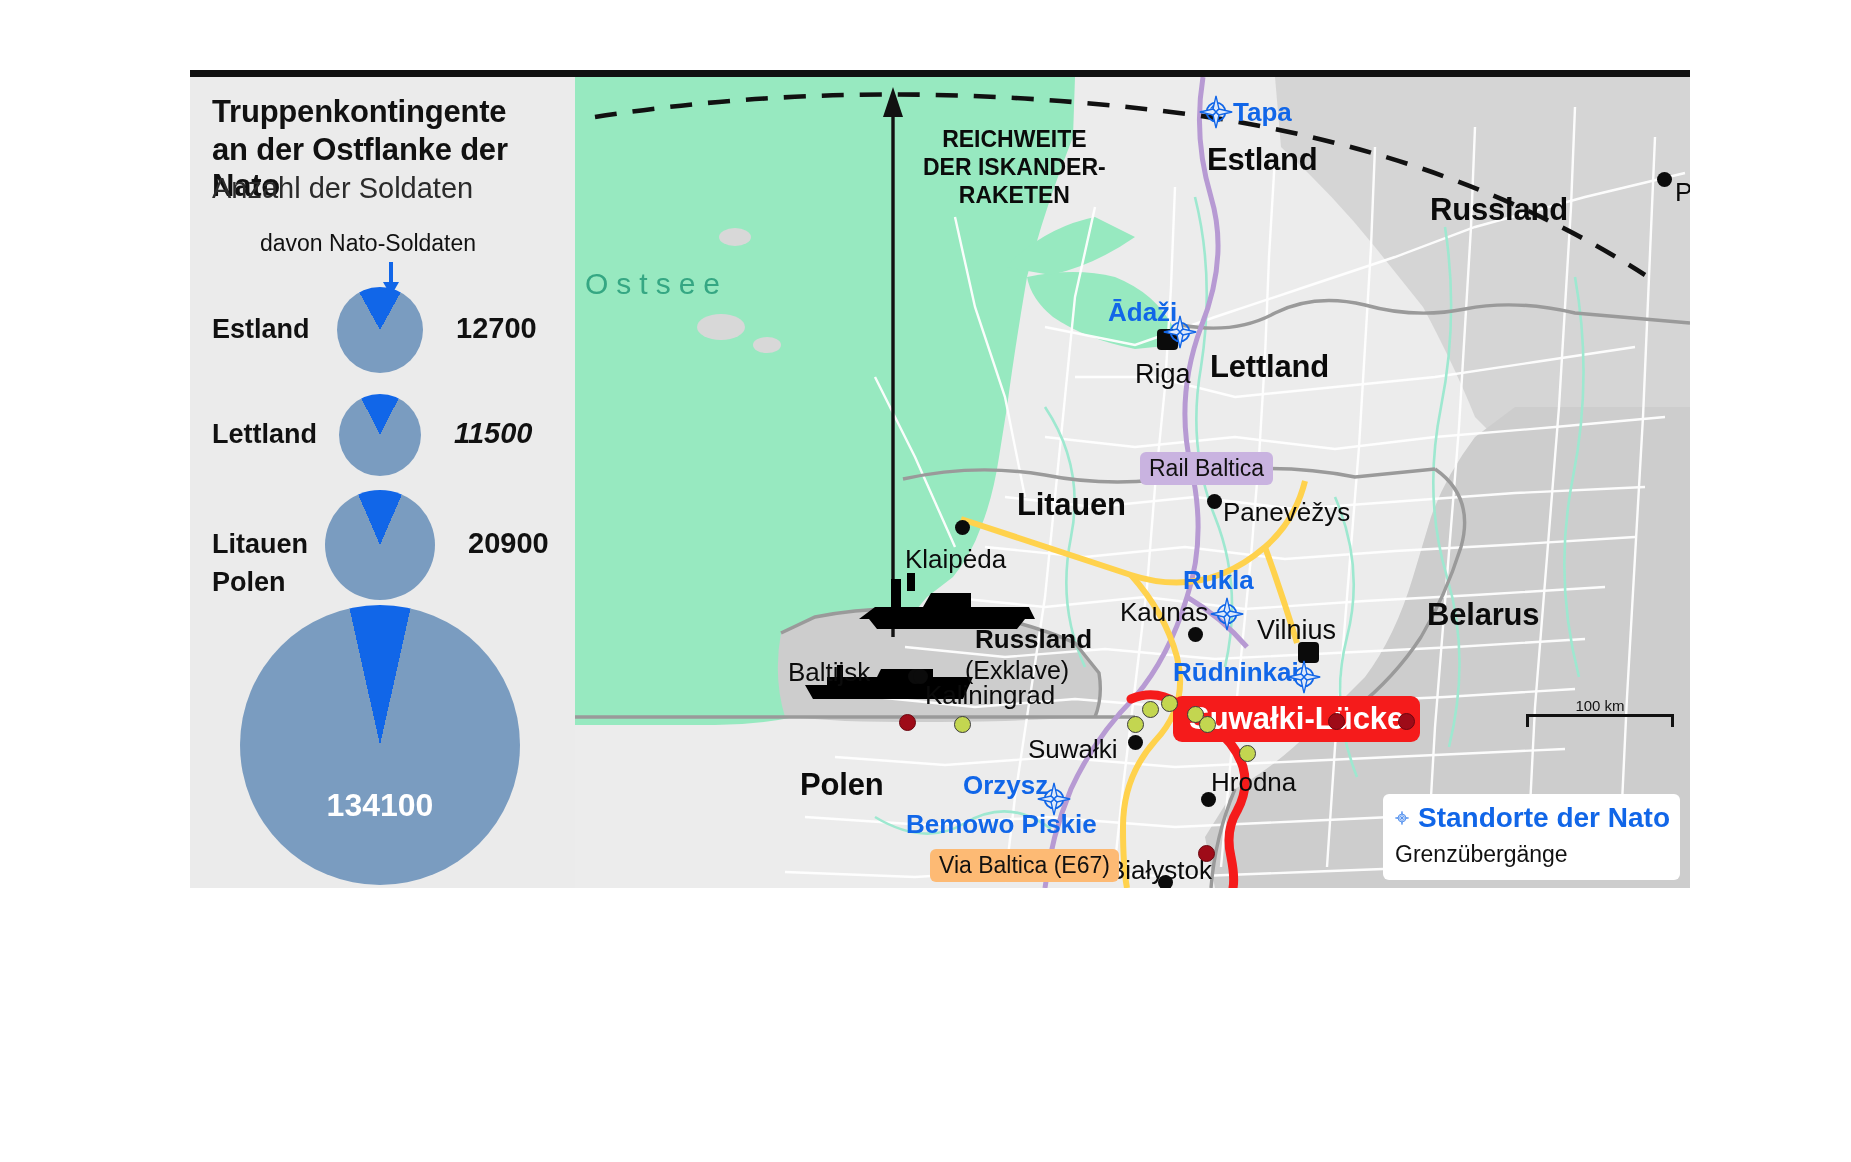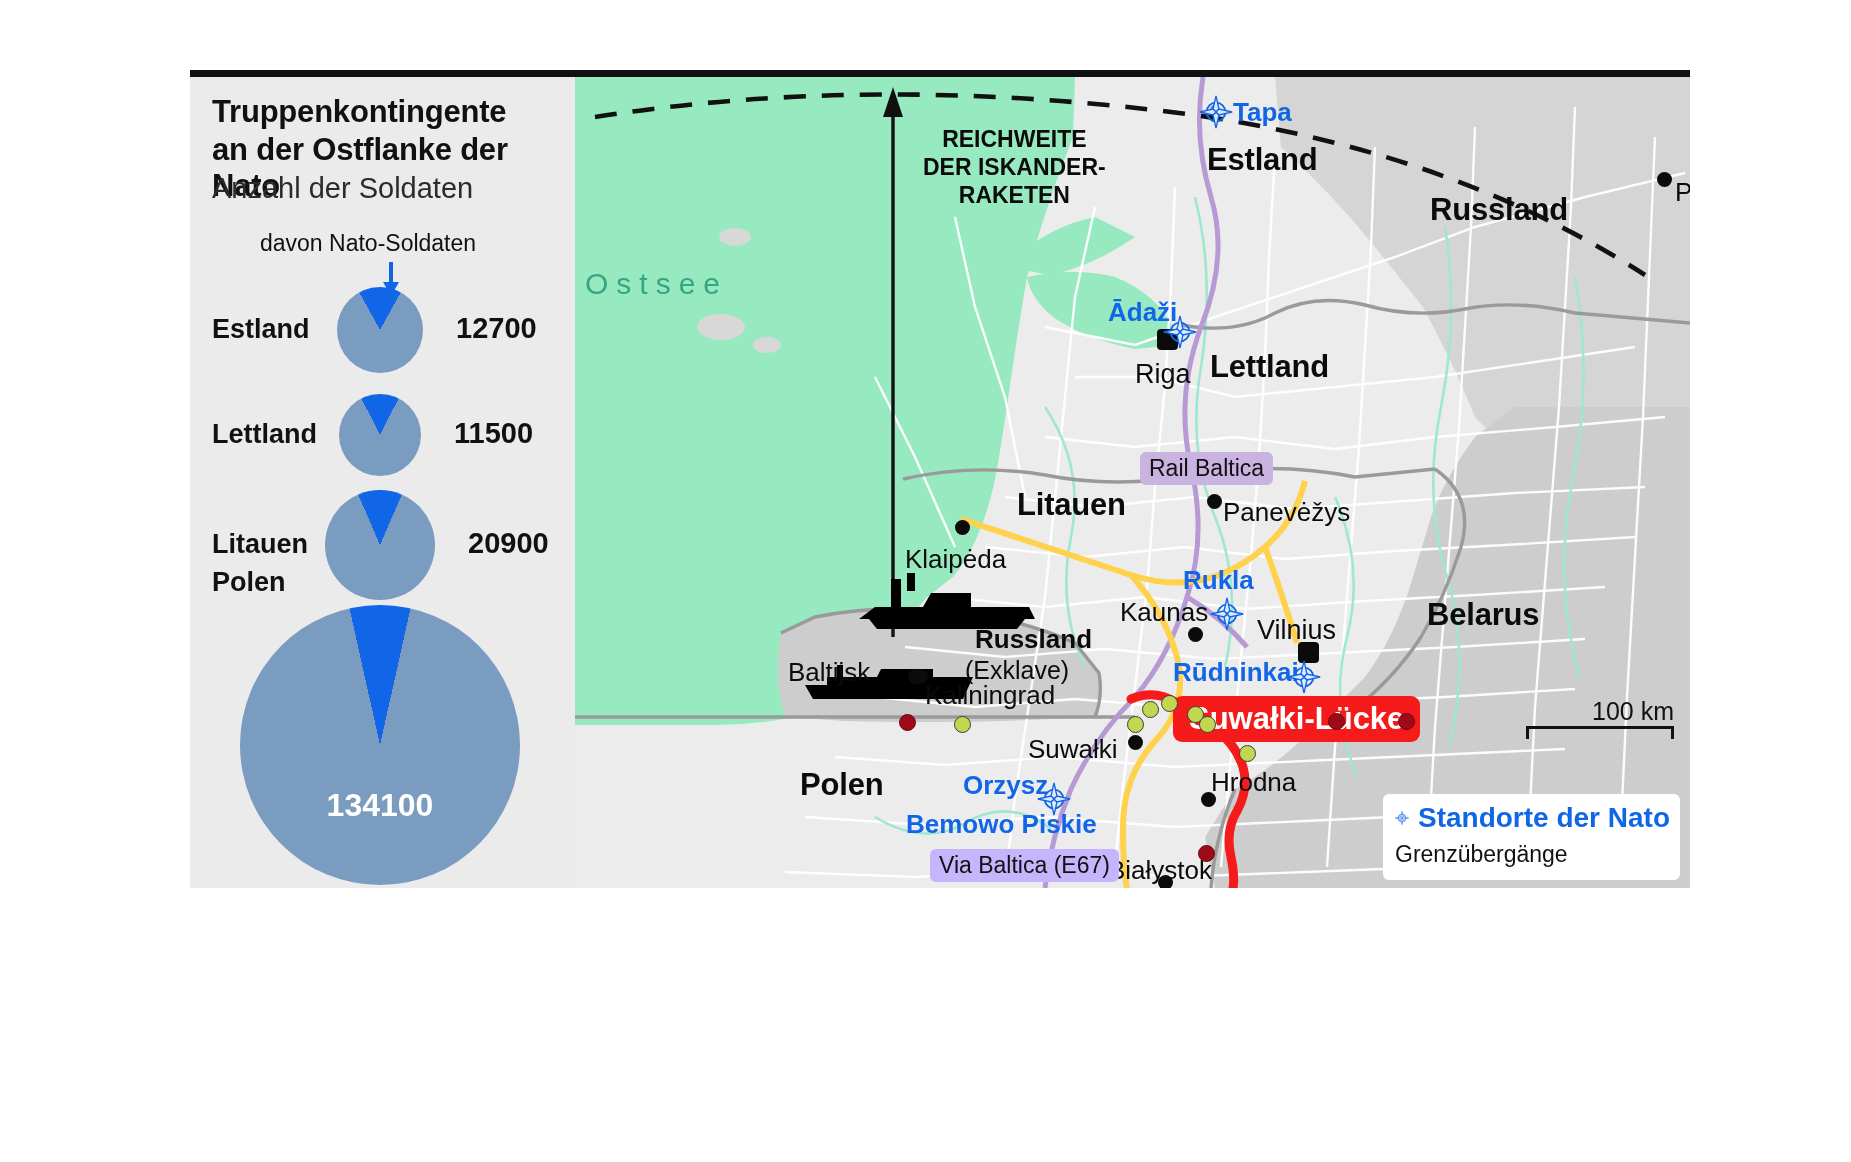--- a/index.html
+++ b/index.html
@@ -40,34 +40,34 @@
 
   .citydot{position:absolute;width:15px;height:15px;border-radius:50%;background:#0b0b0b;}
   .capdot{position:absolute;width:21px;height:21px;border-radius:4px;background:#0b0b0b;}
 
   .xing{position:absolute;width:15px;height:15px;border-radius:50%;border:1.5px solid #3c3c3c;}
   .xopen{background:#c3d650;}
   .xclosed{background:#9e0b18;border-color:#6b0710;}
 
   .tag{position:absolute;border-radius:6px;padding:3px 9px;font-size:23px;white-space:nowrap;}
   #railBalticaTag{background:#c9b3e0;color:#111;}
-  #viaBalticaTag{background:#c4b5fd;color:#111;}
+  #viaBalticaTag{background:#fdba74;color:#111;}
   #suwalkiTag{background:#f51b1b;color:#ffffff;font-weight:bold;font-size:31px;border-radius:9px;padding:5px 16px;}
 
   
   #legend{position:absolute;right:10px;bottom:8px;width:275px;background:#ffffff;border-radius:6px;padding:8px 10px 12px 12px;}
   #legendTitle{font-size:28px;font-weight:bold;color:#1166e8;white-space:nowrap;}
   #legendSub{font-size:23px;color:#111;margin-top:7px;}
   .legRow{display:flex;align-items:center;gap:9px;margin-top:3px;}
   .legRow span.t{font-size:23px;color:#111;}
   .legDot{width:15px;height:15px;border-radius:50%;border:1.5px solid #3c3c3c;flex:0 0 auto;}
 
   
   #scalebar{position:absolute;right:16px;top:620px;width:148px;}
-  #scaleTxt{font-size:25px;color:#111;text-align:right;}
+  #scaleTxt{font-size:15px;color:#111;text-align:center;}
   #scaleLine{position:relative;height:14px;}
   #scaleLine .h{position:absolute;left:0;top:0;width:100%;height:3px;background:#111;}
   #scaleLine .l{position:absolute;left:0;top:0;width:3px;height:13px;background:#111;}
   #scaleLine .r{position:absolute;right:0;top:0;width:3px;height:13px;background:#111;}
 </style>
 </head>
 <body>
 
 <div id="root">
   <div id="figure">
@@ -83,21 +83,21 @@
         <line x1="11" y1="0" x2="11" y2="24" stroke="#1166e8" stroke-width="4"></line>
         <polygon points="11,34 3,20 19,20" fill="#1166e8"></polygon>
       </svg>
 
       <div id="pieHost">
           <div class="pie" style="left: 147px; top: 210px; height: 86px; width: 86px; background: conic-gradient(from -28.8deg, rgb(17, 102, 232) 0deg, rgb(17, 102, 232) 57.6deg, rgb(122, 156, 192) 57.6deg, rgb(122, 156, 192) 360deg);"></div>
           <div class="pieLabel" style="left: 22px; top: 237px;">Estland</div>
           <div class="pieVal" style="left: 259px; top: 235px;">12700</div>
           <div class="pie" style="left: 149px; top: 317px; height: 82px; width: 82px; background: conic-gradient(from -27deg, rgb(17, 102, 232) 0deg, rgb(17, 102, 232) 54deg, rgb(122, 156, 192) 54deg, rgb(122, 156, 192) 360deg);"></div>
           <div class="pieLabel" style="left: 22px; top: 342px;">Lettland</div>
-          <div class="pieVal" style="left: 257px; top: 340px;">11500</div>
+          <div class="pieVal" style="left: 257px; top: 340px; font-style: italic;">11500</div>
           <div class="pie" style="left: 135px; top: 413px; height: 110px; width: 110px; background: conic-gradient(from -23.4deg, rgb(17, 102, 232) 0deg, rgb(17, 102, 232) 46.8deg, rgb(122, 156, 192) 46.8deg, rgb(122, 156, 192) 360deg);"></div>
           <div class="pieLabel" style="left: 22px; top: 452px;">Litauen</div>
           <div class="pieVal" style="left: 271px; top: 450px;">20900</div>
           <div class="pie" style="left: 50px; top: 528px; height: 280px; width: 280px; background: conic-gradient(from -12.6deg, rgb(17, 102, 232) 0deg, rgb(17, 102, 232) 25.2deg, rgb(122, 156, 192) 25.2deg, rgb(122, 156, 192) 360deg);"></div>
           <div class="pieLabel" style="left: 22px; top: 490px;">Polen</div>
           <div class="pieValInside" style="left: 100px; width: 180px; top: 710px;">134100</div>
         </div>
     </div>
 
     <div id="map">

